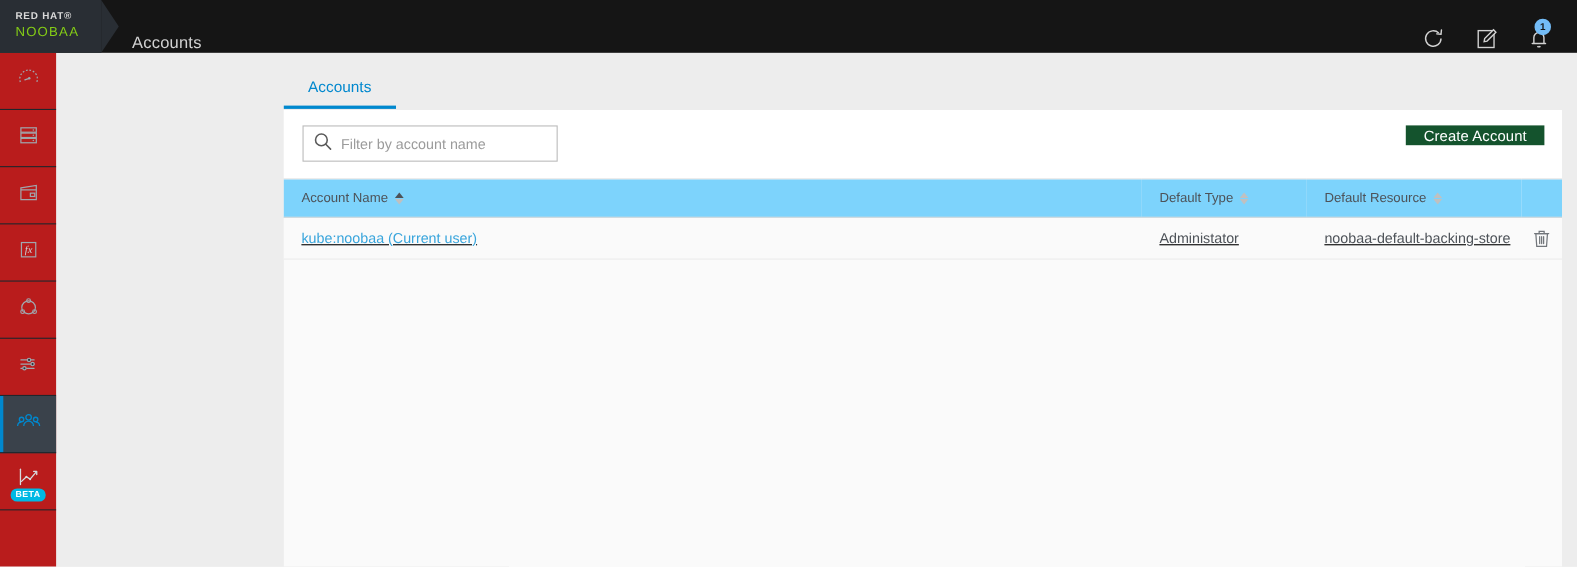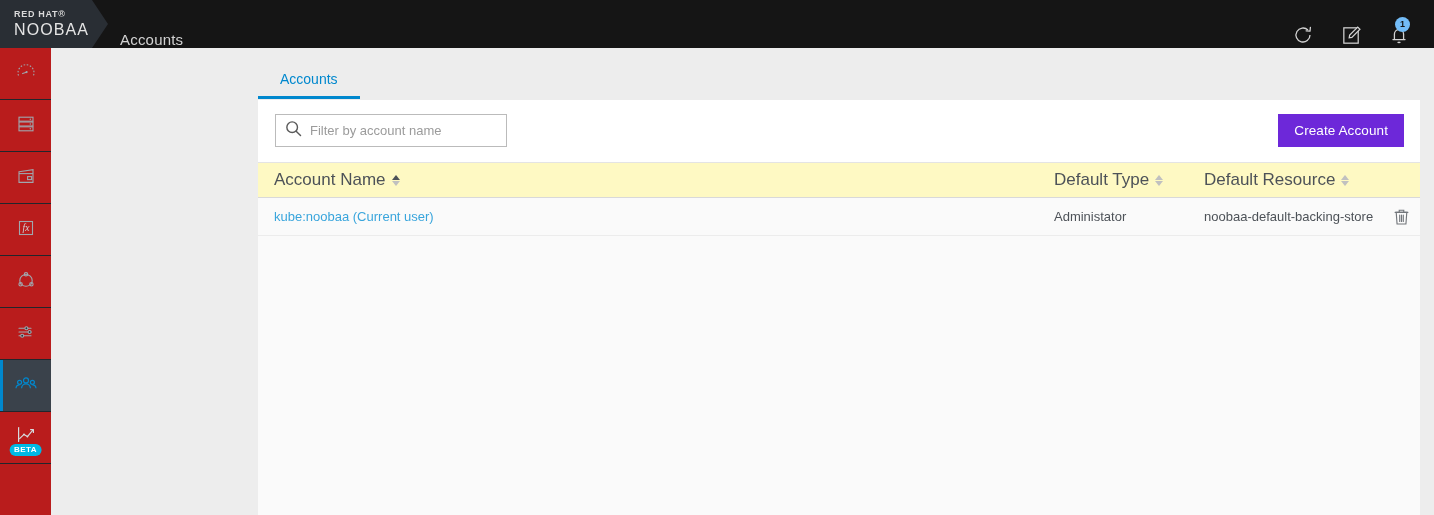--- a/index.html
+++ b/index.html
@@ -46,22 +46,22 @@
     border-left: 16px solid #292e34;
   }
   .brand-redhat {
     font-size: 9px;
     font-weight: bold;
     color: #d9d9d9;
     letter-spacing: 0.7px;
     line-height: 11px;
   }
   .brand-name {
-    font-size: 16px;
-    color: #e5e5e5;
+    font-size: 12px;
+    color: #84cc16;
     letter-spacing: 1.1px;
     line-height: 19px;
   }
 
   .breadcrumb {
     margin-left: 28px;
     font-size: 15px;
     color: #d2d2d2;
     letter-spacing: 0.2px;
   }
@@ -174,20 +174,21 @@
     border-bottom-color: #0088ce;
   }
 
   .panel {
     position: absolute;
     top: 52px;
     left: 207px;
     width: 1162px;
     height: 415px;
     background: #fafafa;
+    text-decoration: underline;
   }
 
   .toolbar {
     height: 62px;
     position: relative;
     background: #ffffff;
   }
 
   .search-box {
     position: absolute;
@@ -211,39 +212,39 @@
     color: #4d5258;
     width: 185px;
     margin-left: 7px;
   }
   .search-input::placeholder { color: #9b9b9b; }
 
   .create-btn {
     position: absolute;
     top: 14px;
     right: 16px;
-    height: 33px;
+    height: 18px;
     padding: 0 16px;
-    background: #6d28d9;
+    background: #14532d;
     color: #ffffff;
     border: none;
     font-family: "Liberation Sans", sans-serif;
     font-size: 13.5px;
     cursor: pointer;
     letter-spacing: 0.1px;
   }
 
   
   .tbl { width: 100%; border-collapse: collapse; table-layout: fixed; }
   .tbl thead th {
-    background: #fef9c3;
+    background: #7dd3fc;
     border-top: 1px solid #e4e4e4;
     border-bottom: 1px solid #d9d9d9;
     height: 35px;
-    font-size: 17px;
+    font-size: 12px;
     font-weight: normal;
     color: #4d5258;
     text-align: left;
     padding: 0 0 0 16px;
     white-space: nowrap;
     cursor: pointer;
   }
   .th-inner { display: inline-flex; align-items: center; gap: 6px; }
   .sorter {
     display: inline-flex;

